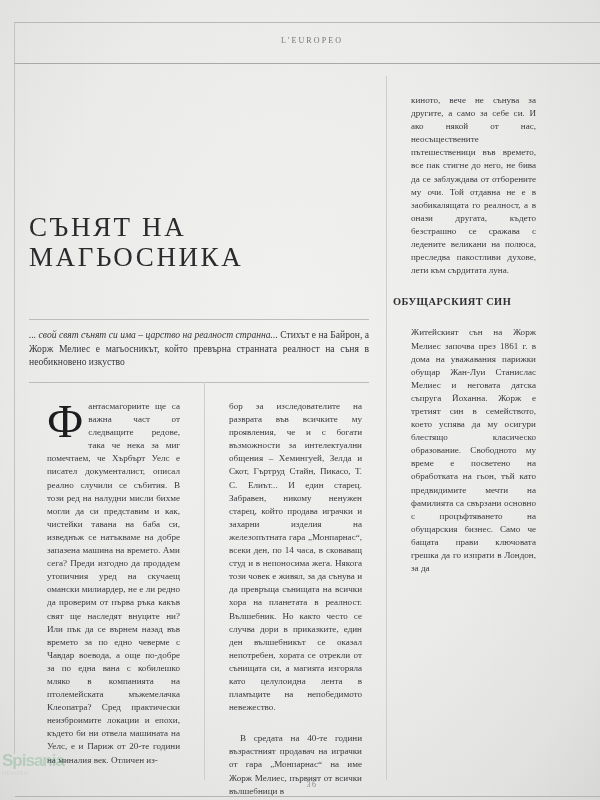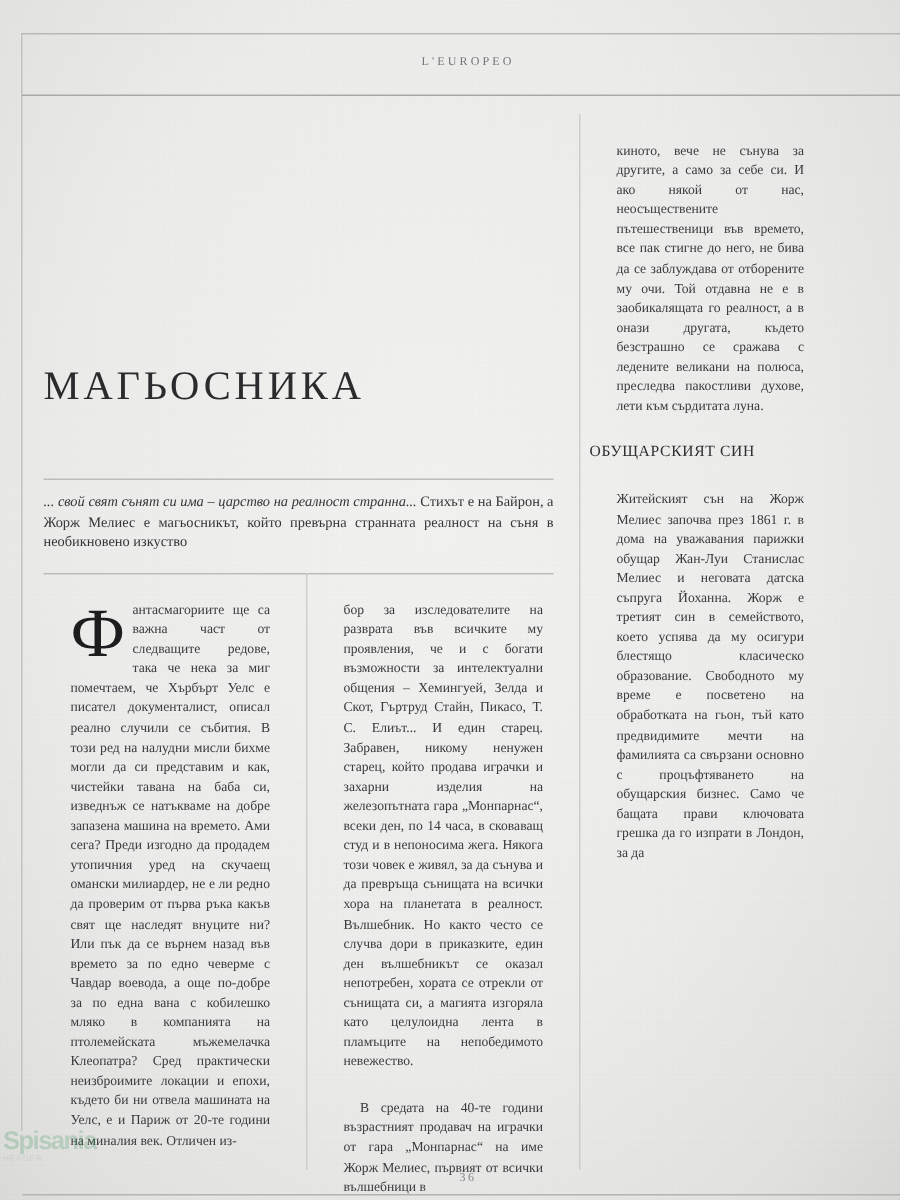--- a/index.html
+++ b/index.html
@@ -153,21 +153,21 @@
     padding: 2px 5px 0 0;
     margin-top: 1px;
   }
 
   .subhead {
     font-size: 10.4px;
     letter-spacing: .45px;
     color: #2f2f33;
     margin: 13px 0 4px 0;
     text-indent: 0;
-    font-weight: normal;
+    font-weight: bold;
   }
 
   
   .bottom-rule {
     position: absolute;
     left: 0;
     top: 732px;
     width: 100%;
     border-top: 1px solid #b4b4b2;
   }
@@ -216,21 +216,21 @@
 <div class="page">
 
   <div class="runhead">
     <div class="runhead-text">L'EUROPEO</div>
   </div>
 
   <div class="frame">
 
     <div class="titleblock">
       <h1 class="headline">
-        <br>
+        <span>СЪНЯТ НА</span><br>
         <span>МАГЬОСНИКА</span>
       </h1>
     </div>
 
     <div class="standfirst">
       <span class="ital">... свой свят сънят си има – царство на реалност странна...</span><span> Стихът е на Байрон, а Жорж Мелиес е магьосникът, който превърна странната реалност на съня в необикновено изкуство</span>
     </div>
 
     <div class="col-rule" id="rule-1"></div>
     <div class="col-rule" id="rule-3"></div>

